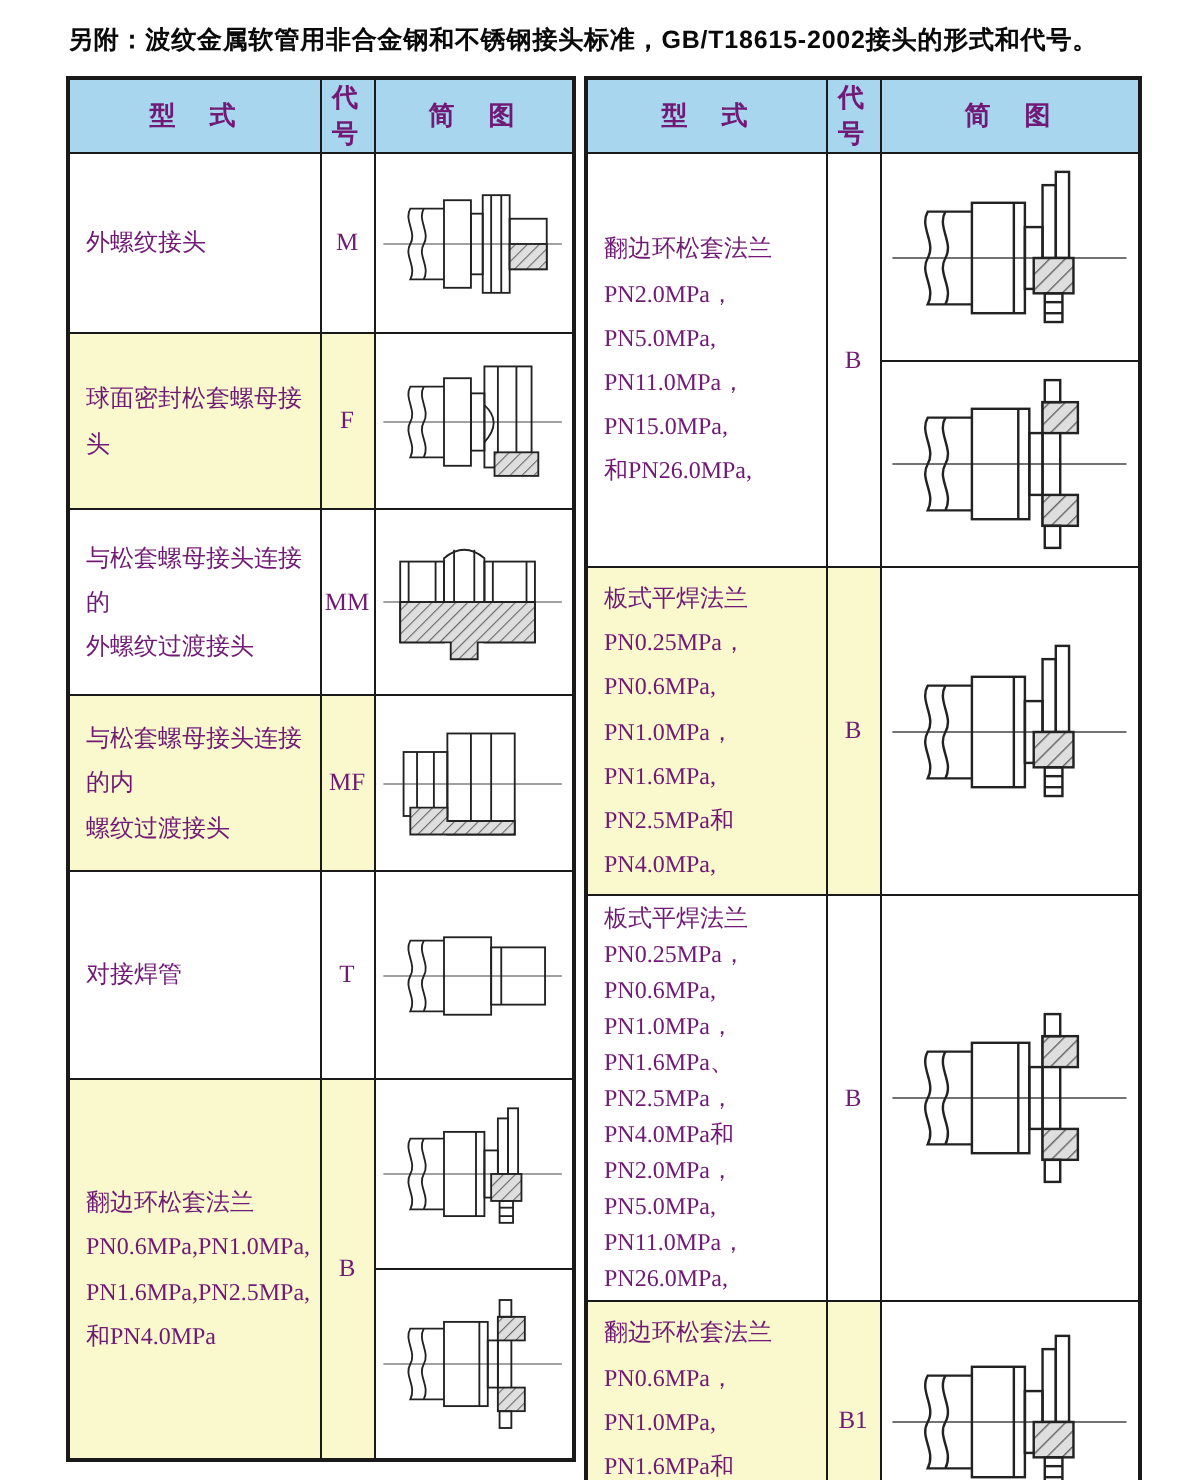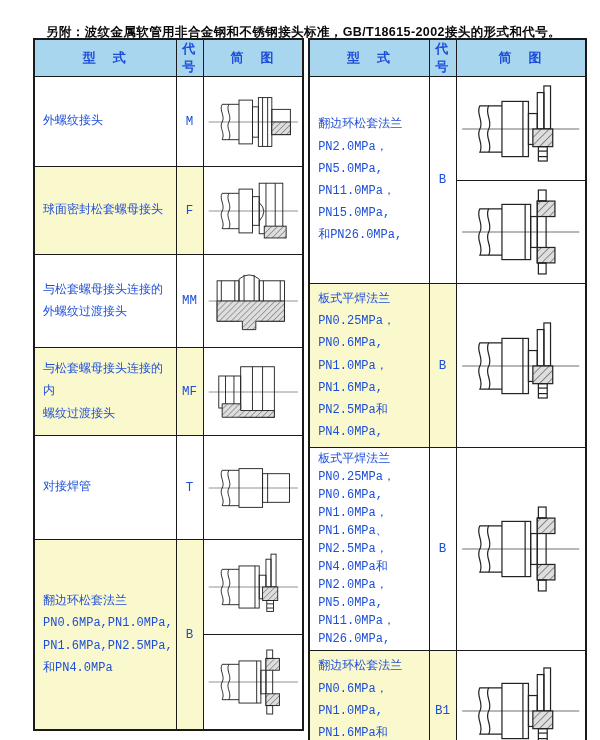--- a/index.html
+++ b/index.html
@@ -1,22 +1,22 @@
 <!DOCTYPE html>
 <html><head>
 <meta charset="utf-8">
 <style>
   html,body{margin:0;padding:0;background:#fff;}
   .page{position:relative;width:600px;height:740px;background:#ffffff;overflow:hidden;
         font-family:"Liberation Sans",sans-serif;color:#111;}
-  .caption{position:absolute;left:30px;top:8px;margin:16px;font-size:12.5px;font-weight:bold;
+  .caption{position:absolute;left:30px;top:8px;margin:4px;font-size:12.5px;font-weight:bold;
            letter-spacing:.4px;font-family:"Liberation Sans",sans-serif;color:#0a0a0a;}
   .tables{position:absolute;left:33px;top:38px;display:flex;gap:4px;align-items:flex-start;}
   table.ftable{border-collapse:collapse;table-layout:fixed;border:2px solid #1a1a1a;
-               font-family:Liberation Mono, monospace;color:#1d4ed8;}
+               font-family:Liberation Serif, serif;color:#701a75;}
   .ftable th{background:#a9d6ef;border:1.5px solid #1a1a1a;font-size:13px;font-weight:bold;
              letter-spacing:2px;padding:0;height:28px;}
   .ftable td{border:1.5px solid #1a1a1a;background:#fff;}
   td.type{font-size:12px;line-height:1.85;padding:4px 3px 4px 8px;white-space:pre-line;
           vertical-align:middle;text-align:left;}
   td.type.tight{line-height:1.5;padding-top:2px;padding-bottom:2px;}
   td.code{font-size:12.5px;text-align:center;vertical-align:middle;padding:0;}
   td.diag{padding:1px;text-align:center;vertical-align:middle;}
   td.hl{background:#faf8cd;}
   .diag svg{width:96%;height:78px;display:block;margin:0 auto;}

